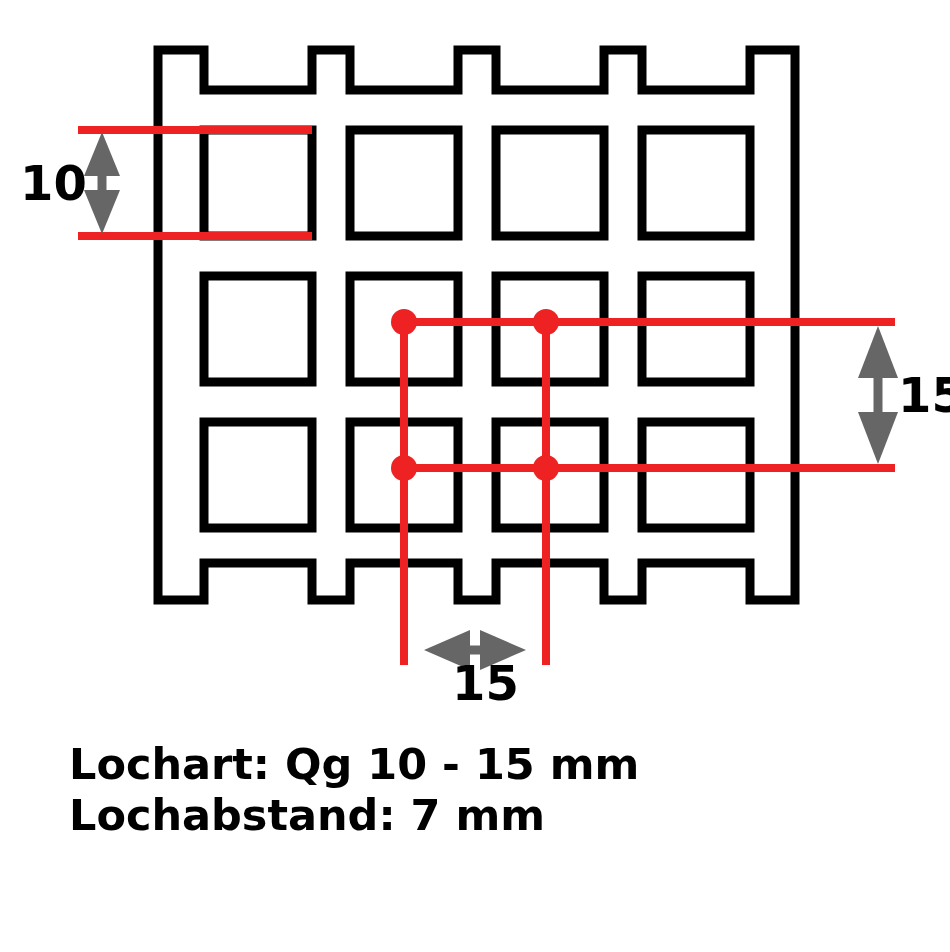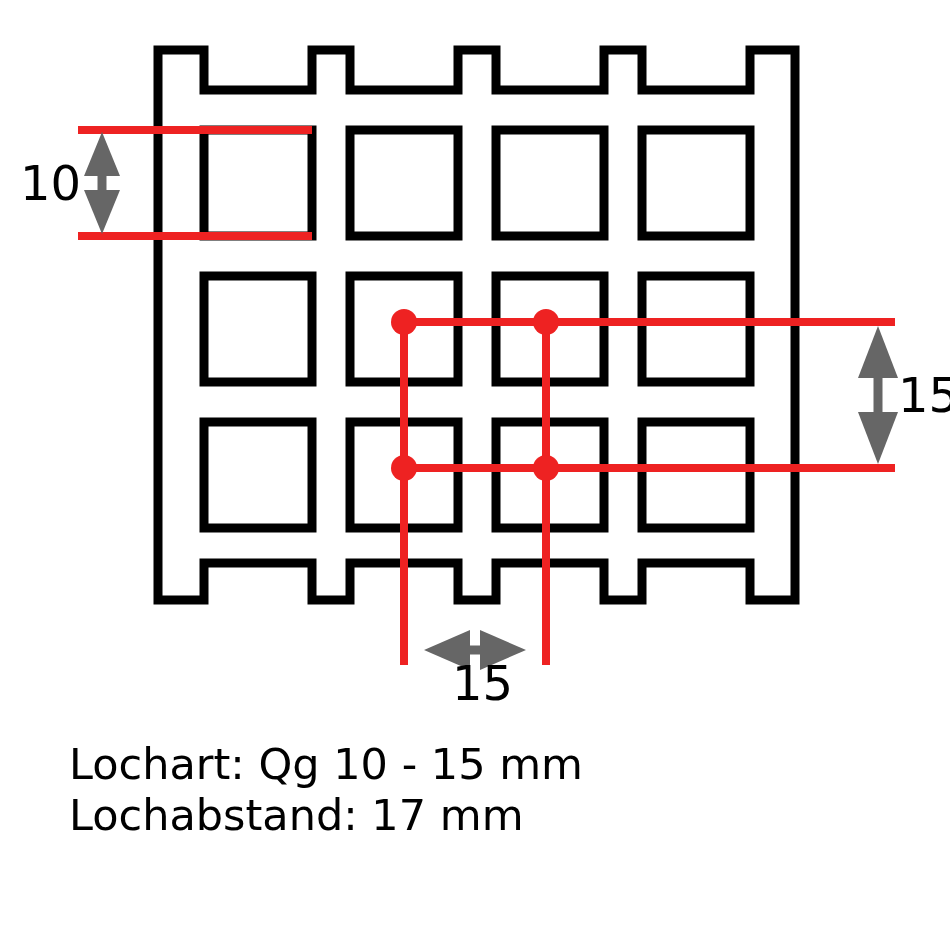--- a/index.html
+++ b/index.html
@@ -13,20 +13,21 @@
     position: relative;
     font-family: "DejaVu Sans", sans-serif;
     overflow: hidden;
   }
   #stage {
     position: absolute;
     left: 0;
     top: 0;
     width: 950px;
     height: 724px;
+    font-weight: bold;
   }
   svg.diagram {
     position: absolute;
     left: 0;
     top: 0;
     width: 950px;
     height: 952px;
     display: block;
   }
   .spec-list {
@@ -126,16 +127,16 @@
       <line x1="443" y1="650" x2="507" y2="650" stroke="#666666" stroke-width="9"></line>
       <polygon points="424,650 470,630 470,670" fill="#666666"></polygon>
       <polygon points="526,650 480,630 480,670" fill="#666666"></polygon>
       <text x="452" y="700" font-size="48">15</text>
     </g>
 
   </svg>
 
   <ul class="spec-list">
     <li class="spec-line">Lochart: Qg 10 - 15 mm</li>
-    <li class="spec-line">Lochabstand: 17 mm</li>
+    <li class="spec-line">Lochabstand: 7 mm</li>
   </ul>
 
 </div>
 
 </body></html>

